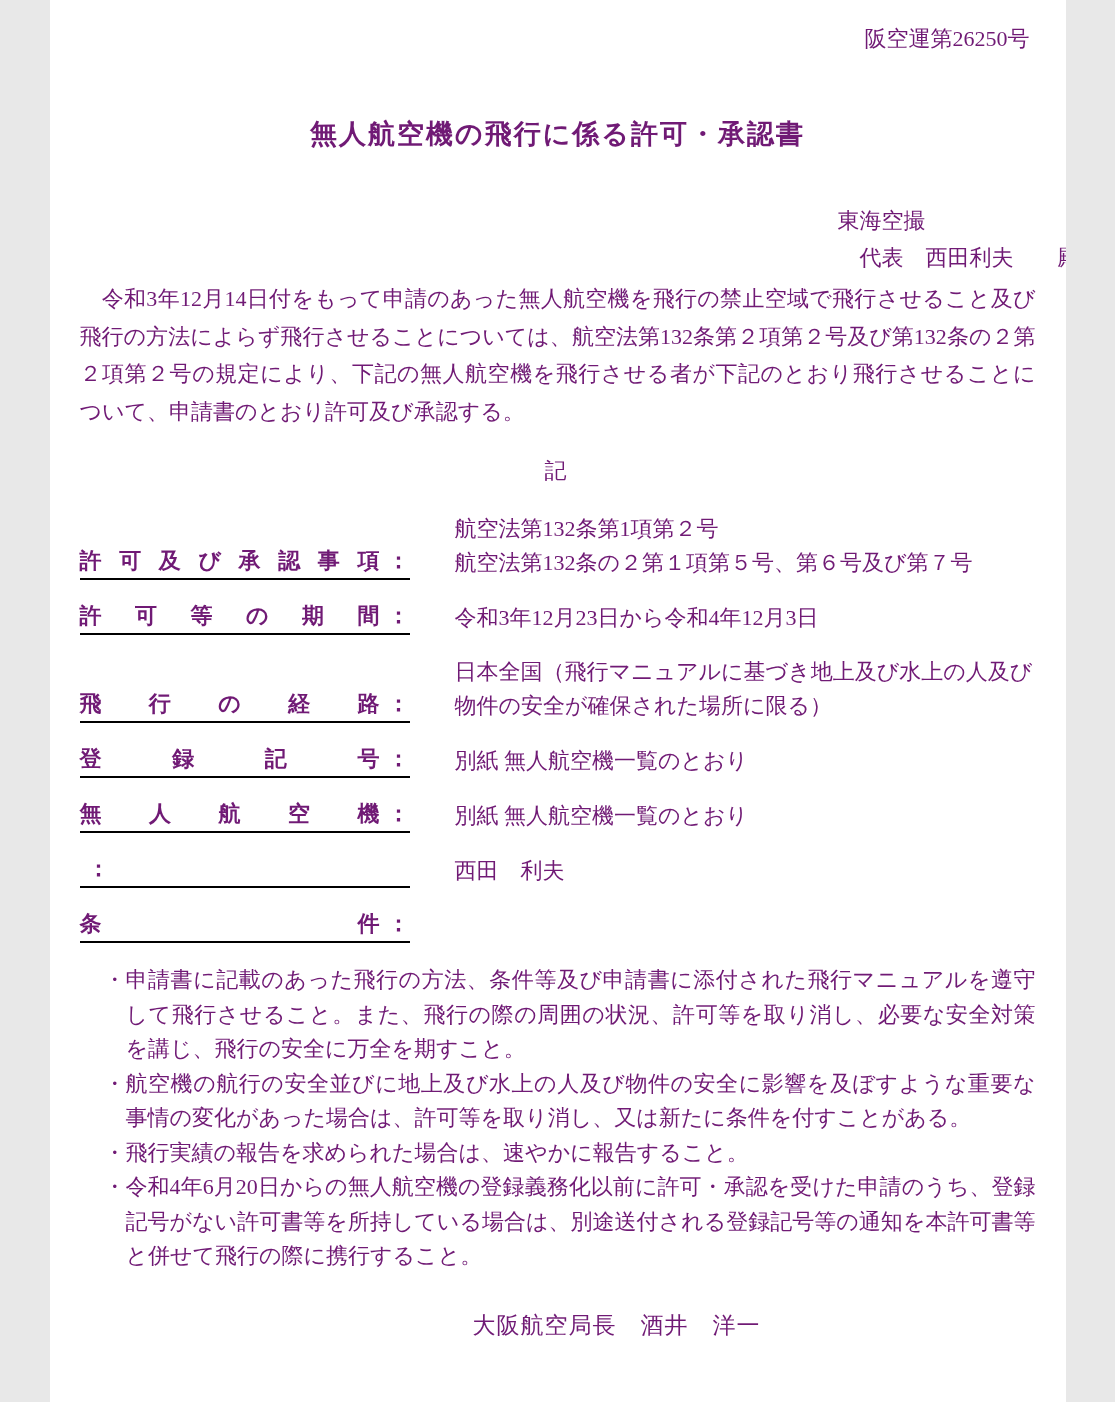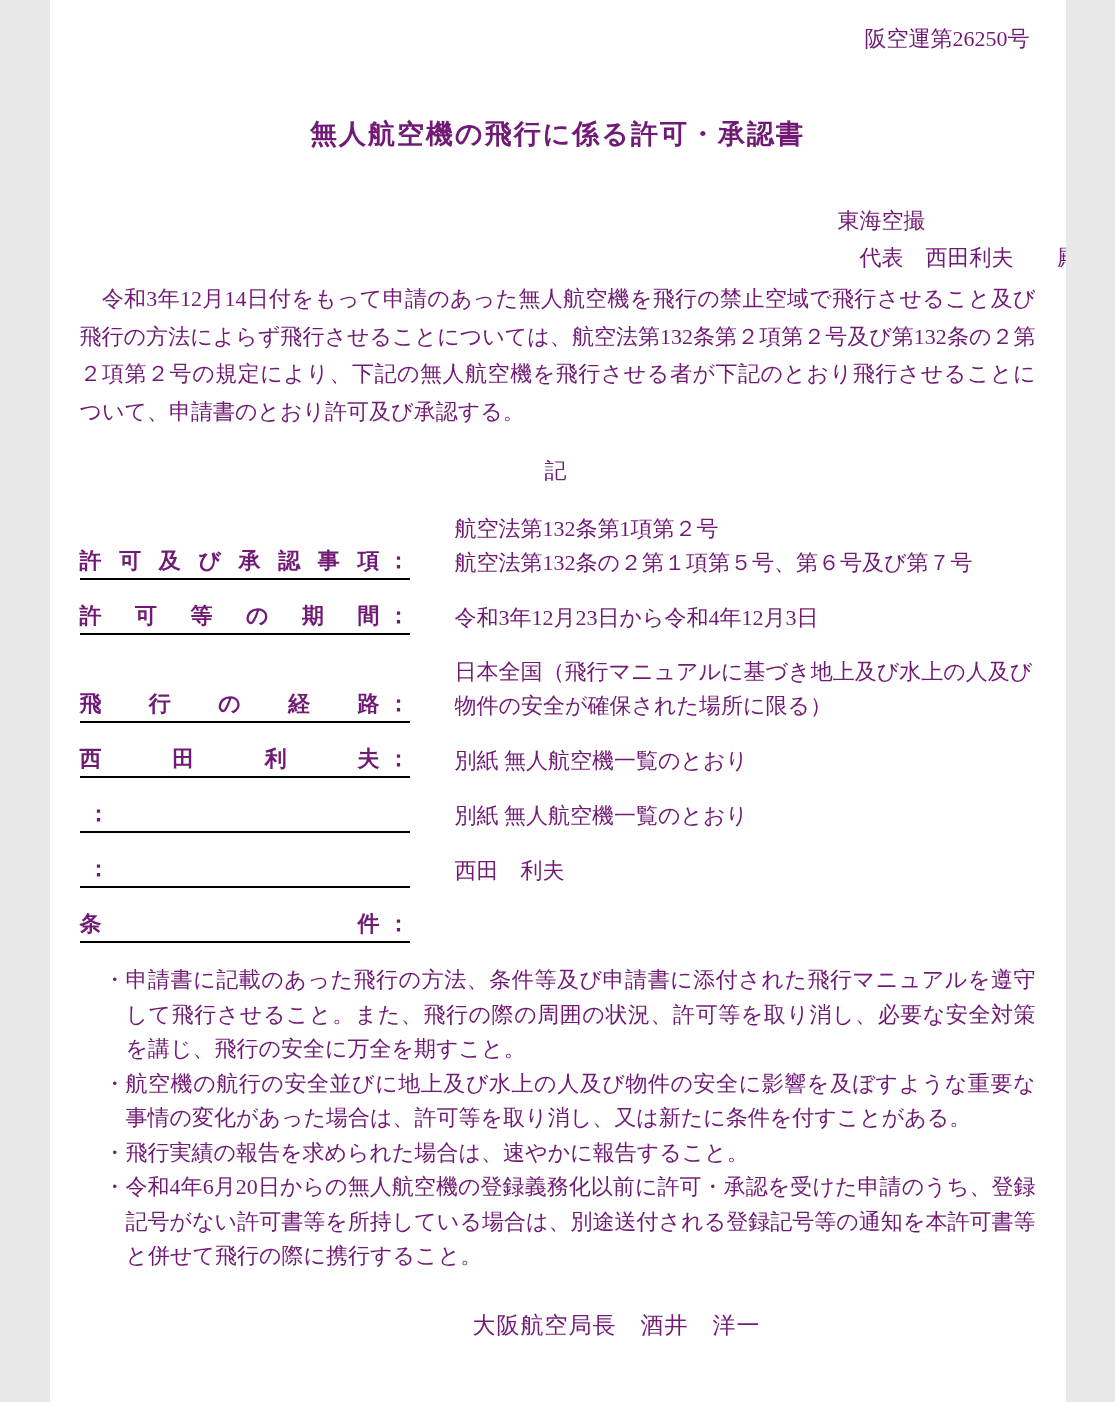--- a/index.html
+++ b/index.html
@@ -146,29 +146,30 @@
     <div class="item-label">
       <span class="item-label-text">飛行の経路</span>
       <span class="item-colon">：</span>
     </div>
     <div class="item-values">
           <div class="value-line">日本全国（飛行マニュアルに基づき地上及び水上の人及び物件の安全が確保された場所に限る）</div>
         </div>
   </div>
       <div class="item-row">
     <div class="item-label">
-      <span class="item-label-text">西田利夫</span>
+      <span class="item-label-text">登録記号</span>
       <span class="item-colon">：</span>
     </div>
     <div class="item-values">
           <div class="value-line">別紙 無人航空機一覧のとおり</div>
         </div>
   </div>
       <div class="item-row">
     <div class="item-label">
+      <span class="item-label-text">無人航空機</span>
       <span class="item-colon">：</span>
     </div>
     <div class="item-values">
           <div class="value-line">別紙 無人航空機一覧のとおり</div>
         </div>
   </div>
       <div class="item-row">
     <div class="item-label">
       <span class="item-colon">：</span>
     </div>

